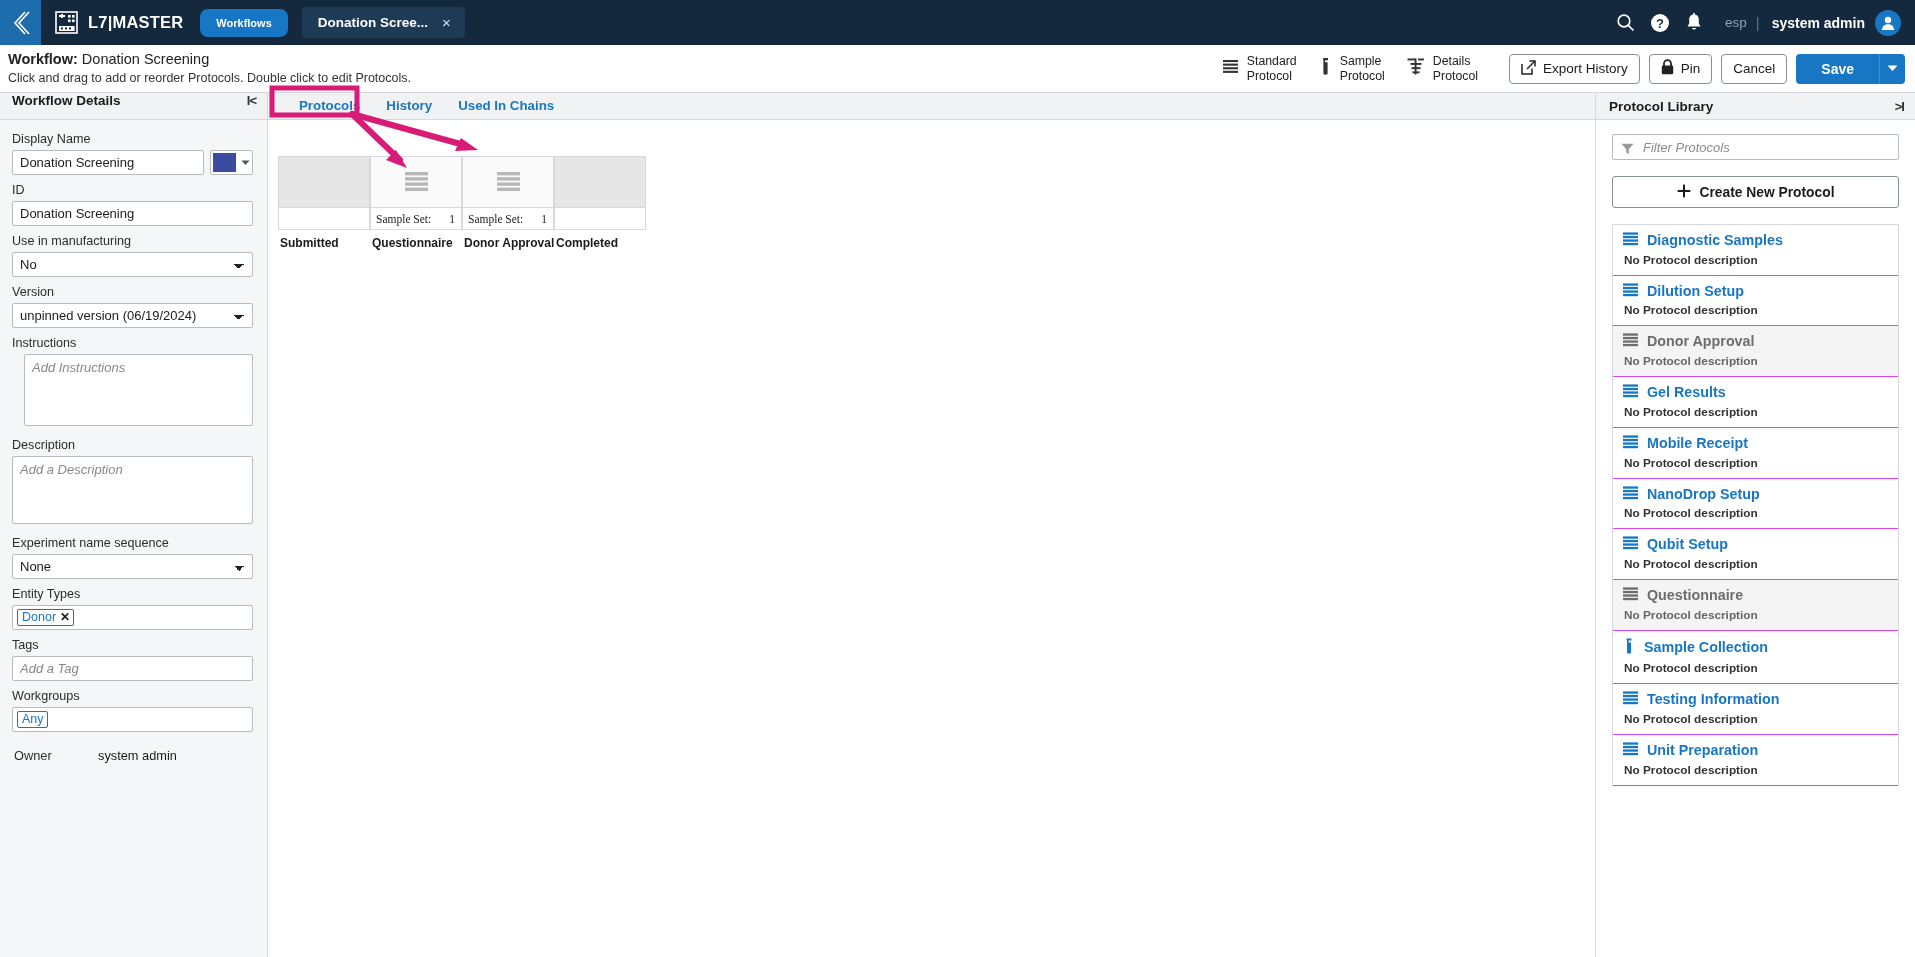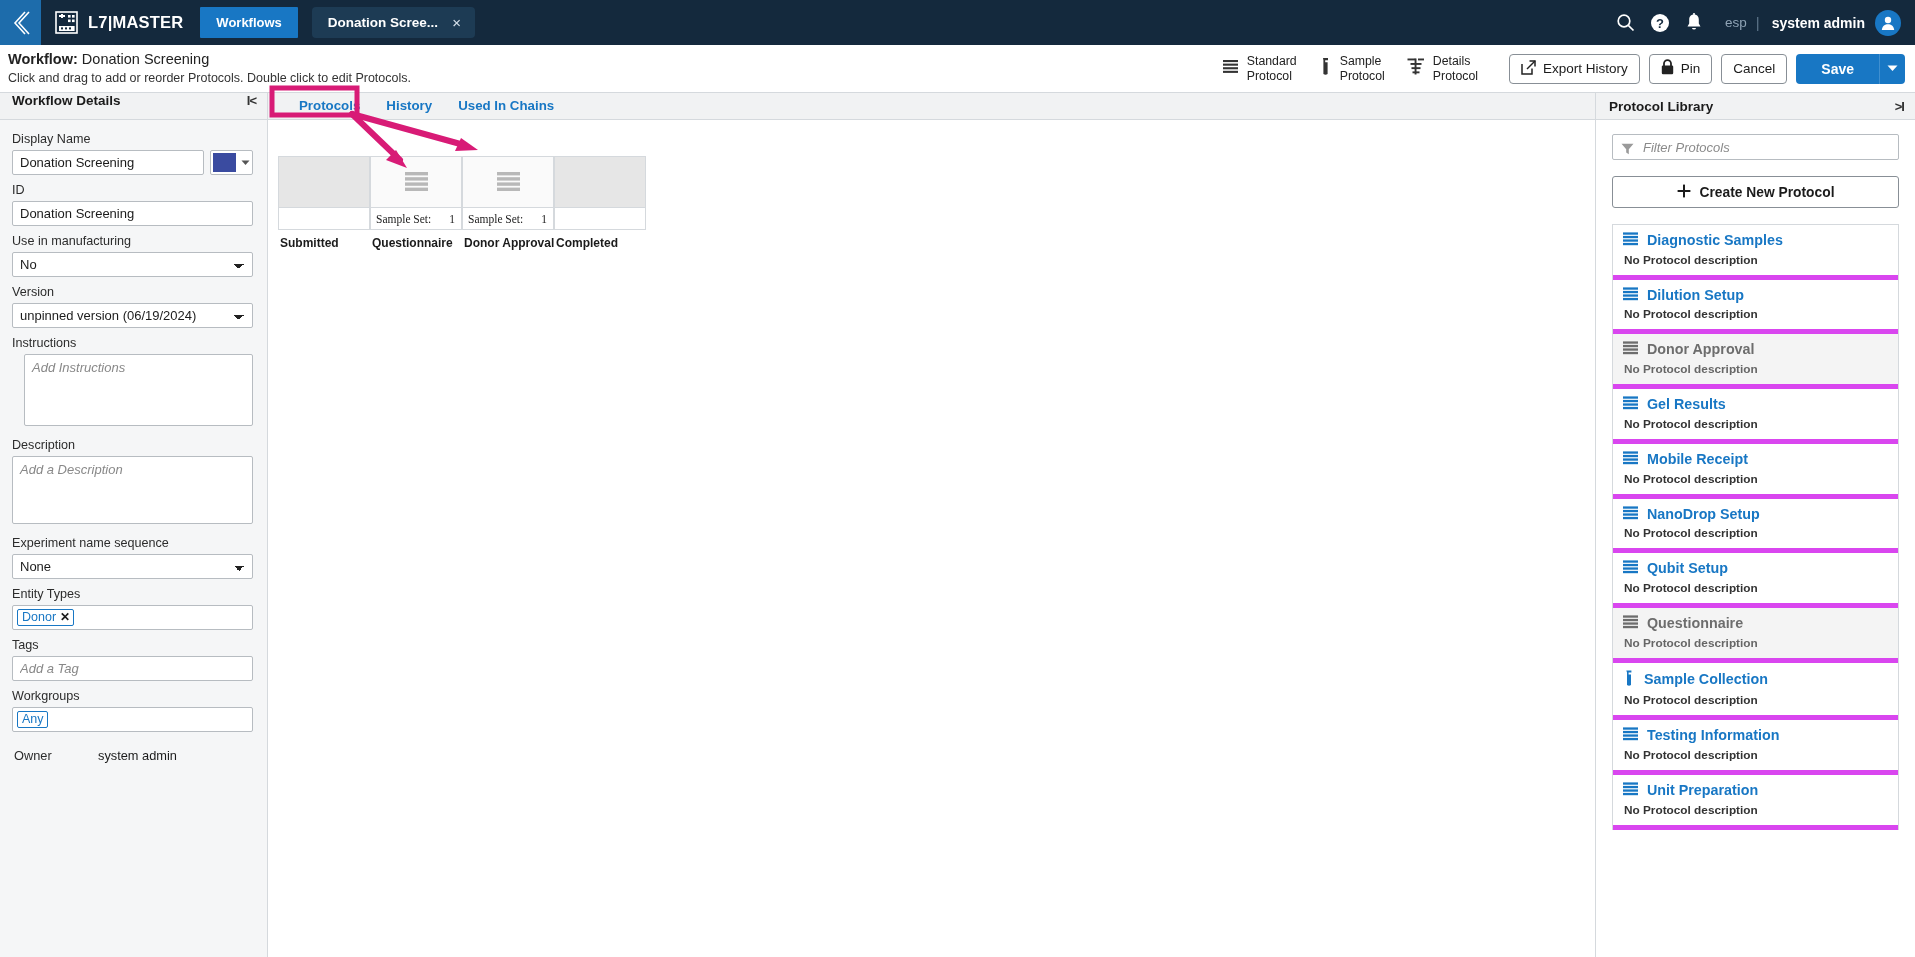--- a/index.html
+++ b/index.html
@@ -33,23 +33,23 @@
     display: flex; align-items:center; justify-content:center;
   }
   .brand-text {
     color: #fff; font-size: 16.5px; font-weight: bold;
     letter-spacing: .2px; white-space: nowrap;
   }
   .nav-pill {
     margin-left: 17px;
     background: #1877c4;
     color: #fff;
-    font-size: 13px; font-weight: bold;
+    font-size: 11px; font-weight: bold;
     padding: 8px 16px;
-    border-radius: 1px;
+    border-radius: 8px;
     cursor: pointer; white-space: nowrap;
   }
   .nav-tab {
     margin-left: 14px;
     background: #1d3b54;
     color: #fff;
     font-size: 13.5px; font-weight: bold;
     padding: 8px 14px 8px 16px;
     border-radius: 4px;
     display: flex; align-items: center; gap: 14px;
@@ -292,21 +292,21 @@
     width: 100%; height: 32px;
     border: 1px solid #888f96; border-radius: 3px;
     background: #fff;
     font-size: 13.8px; font-weight: bold; color: #1b1b1b;
     display: flex; align-items: center; justify-content: center; gap: 9px;
     cursor: pointer; margin-bottom: 16px;
     font-family: "Liberation Sans", sans-serif;
   }
   #proto-list { border: 1px solid #d5d9dd; border-bottom: none; }
   .proto-item {
-    border-bottom: 5px solid #d946ef;
+    border-bottom: 1px solid #d946ef;
     padding: 7px 10px 8px 10px;
     background: #fff; cursor: pointer;
   }
   .proto-item.used { background: #f4f4f4; cursor: default; }
   .proto-name {
     display: flex; align-items: center; gap: 9px;
     font-size: 14.3px; font-weight: bold; color: #1877c4;
     line-height: 1.1; margin-bottom: 3px;
   }
   .proto-item.used .proto-name { color: #6d6d6d; }

